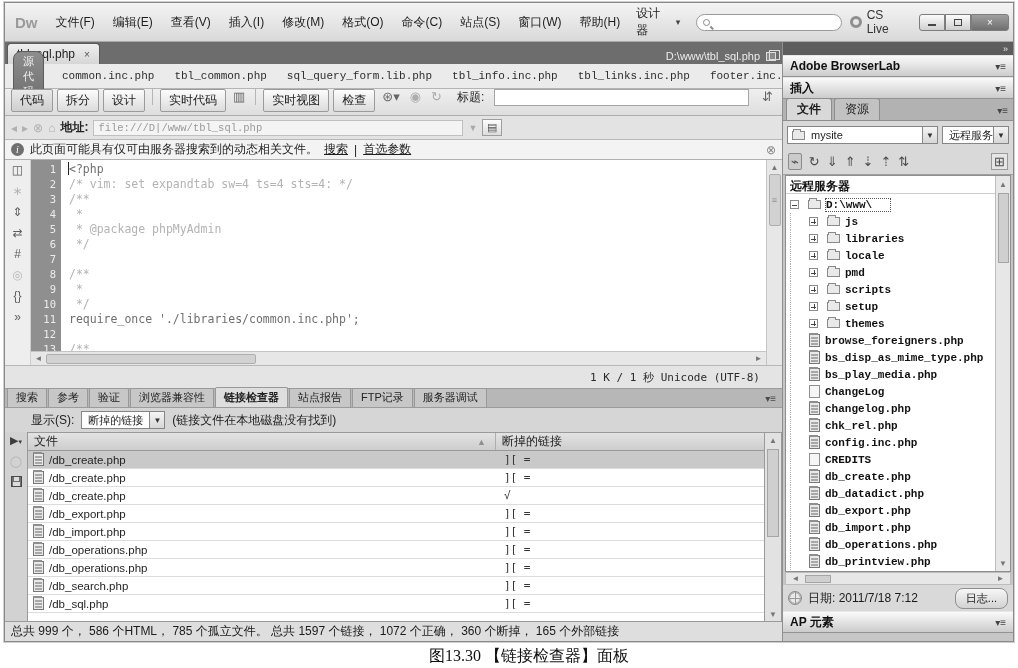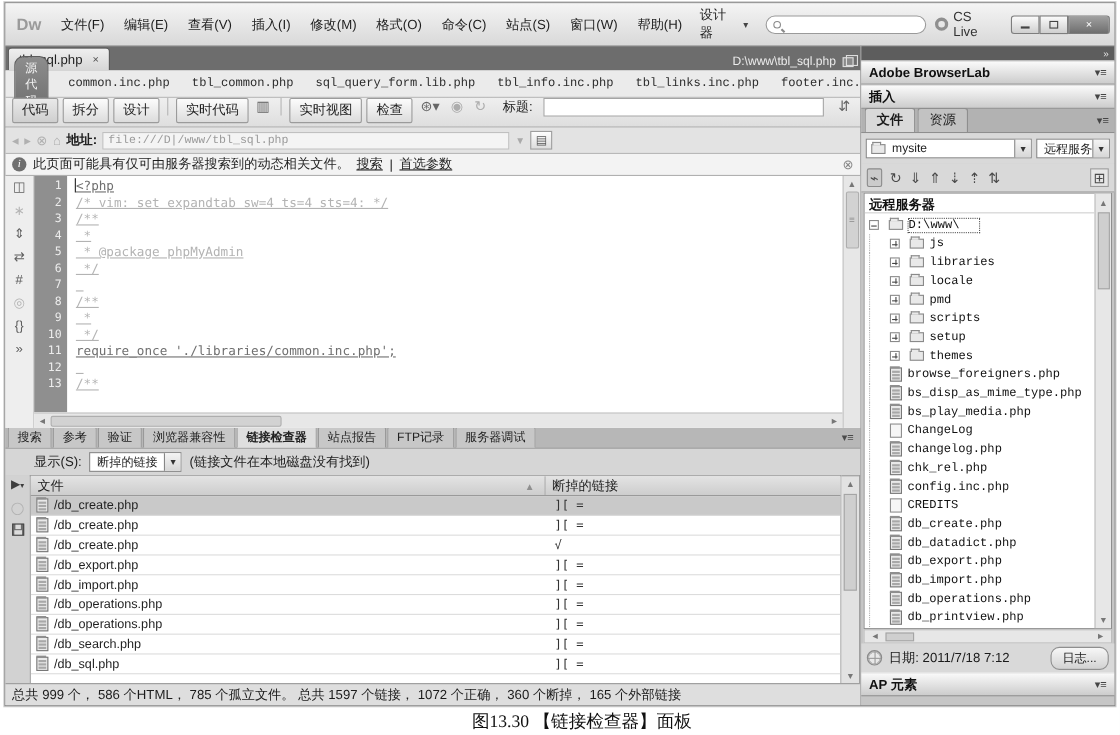--- a/index.html
+++ b/index.html
@@ -91,21 +91,21 @@
   .codetoolbar { width:26px; flex:0 0 26px; background:#eeeeee; border-right:1px solid #cfcfcf;
     display:flex; flex-direction:column; align-items:center; padding-top:4px; gap:9px; }
   .ct-ic { font-size:12px; color:#5f5f5f; line-height:12px; }
   .ct-ic.dim { color:#b5b5b5; }
   .code-scroll { flex:1; display:flex; flex-direction:column; min-width:0; }
   .code-body { flex:1; display:flex; overflow:hidden; }
   .gutter { width:30px; flex:0 0 30px; background:#8f8f8f; color:#ececec; font-family:"DejaVu Sans Mono", monospace;
     font-size:10.5px; text-align:right; padding:2px 5px 0 0; line-height:15px; }
   .codelines { flex:1; font-family:"DejaVu Sans Mono", monospace; font-size:11.5px; line-height:15px;
     padding:2px 0 0 8px; white-space:pre; position:relative; }
-  .cl { color:#6f6f6f;text-decoration:underline; }
+  .cl { color:#6f6f6f; }
   .cl.dim { color:#b3b3b3; }
   .caret { position:absolute; left:7px; top:2px; width:1px; height:13px; background:#222; }
   .hscroll { height:14px; flex:0 0 14px; background:#e7e7e7; border-top:1px solid #c4c4c4;
     display:flex; align-items:center; }
   .hs-btn { width:15px; text-align:center; font-size:8px; color:#777; }
   .hs-thumb { width:210px; height:10px; background:#d2d2d2; border:1px solid #aeaeae; border-radius:2px; }
   .vscroll { width:16px; flex:0 0 16px; background:#e7e7e7; border-left:1px solid #c4c4c4;
     display:flex; flex-direction:column; align-items:center; }
   .vs-btn { font-size:8px; color:#777; height:14px; display:flex; align-items:center; }
   .vs-thumb { width:12px; height:52px; background:#d2d2d2; border:1px solid #aeaeae; border-radius:2px;
@@ -175,21 +175,21 @@
   .view-combo .combo-text { width:50px; }
   .folder-ic { width:13px; height:9px; background:#e9e9e9; border:1px solid #8a8a8a; position:relative; margin:0 0 0 4px; flex:0 0 13px; }
   .folder-ic::before { content:""; position:absolute; left:0; top:-3px; width:6px; height:2px; background:#e9e9e9; border:1px solid #8a8a8a; border-bottom:none; }
   .ficons { height:26px; flex:0 0 26px; background:#d9d9d9; border-bottom:1px solid #a0a0a0; display:flex; align-items:center; gap:7px; padding:0 5px; }
   .fi { font-size:13px; color:#4a4a4a; }
   .fi.pressed { border:1px solid #8b8b8b; background:#cbcbcb; padding:0 2px; border-radius:2px; }
   .fi.last { margin-left:auto; border:1px solid #9b9b9b; background:#e6e6e6; padding:0 2px; }
   .ftreewrap { flex:1; background:#fff; border:1px solid #8e8e8e; margin:0 2px; display:flex; min-height:0; }
   .ftree-inner { flex:1; overflow:hidden; min-width:0; }
   .ftree-header { height:18px; font-size:12px; font-weight:bold; color:#111; padding:2px 0 0 4px; border-bottom:1px solid #cfcfcf; }
-  .tree { list-style:none; font-family:"Liberation Mono", monospace; font-size:11px; color:#111; padding:2px 0 0 4px; }
+  .tree { list-style:none; font-family:"Liberation Mono", monospace; font-size:11px; color:#111; padding:2px 0 0 4px;font-weight:bold; }
   .titem { height:17px; display:flex; align-items:center; gap:5px; white-space:nowrap; }
   .titem .indent { width:14px; flex:0 0 14px; border-left:1px dotted #b0b0b0; height:100%; }
   .pm { width:9px; height:9px; flex:0 0 9px; border:1px solid #8a8a8a; background:#fff; position:relative; }
   .pm::before { content:""; position:absolute; left:1px; top:3.5px; width:5px; height:1px; background:#444; }
   .pm.plus::after { content:""; position:absolute; left:3.5px; top:1px; width:1px; height:5px; background:#444; }
   .troot { outline:1px dotted #555; background:#fff; padding-right:18px; }
   .tlabel { overflow:hidden; text-overflow:clip; }
   .fvscroll { width:15px; flex:0 0 15px; background:#e7e7e7; border-left:1px solid #bdbdbd; display:flex; flex-direction:column; align-items:center; justify-content:space-between; padding:1px 0; }
   .fvs-thumb { width:11px; height:70px; background:#cfcfcf; border:1px solid #a5a5a5; margin-top:2px; }
   .fhscroll { height:13px; flex:0 0 13px; background:#e7e7e7; border:1px solid #bdbdbd; margin:0 2px; display:flex; align-items:center; justify-content:space-between; padding:0 2px; }
@@ -357,20 +357,23 @@
             <span class="hs-thumb"></span>
             <span class="hs-btn" style="margin-left:auto">►</span>
           </div>
         </div>
         <div class="vscroll">
           <span class="vs-btn">▲</span>
           <span class="vs-thumb">≡</span>
         </div>
       </div>
 
+      <div class="docstatus">
+        <span>1 K / 1 秒 Unicode (UTF-8)</span>
+      </div>
 
       <div class="results">
         <div class="rtabs" id="result-tabs">
             <span class="rtab">搜索</span>
             <span class="rtab">参考</span>
             <span class="rtab">验证</span>
             <span class="rtab">浏览器兼容性</span>
             <span class="rtab active">链接检查器</span>
             <span class="rtab">站点报告</span>
             <span class="rtab">FTP记录</span>

